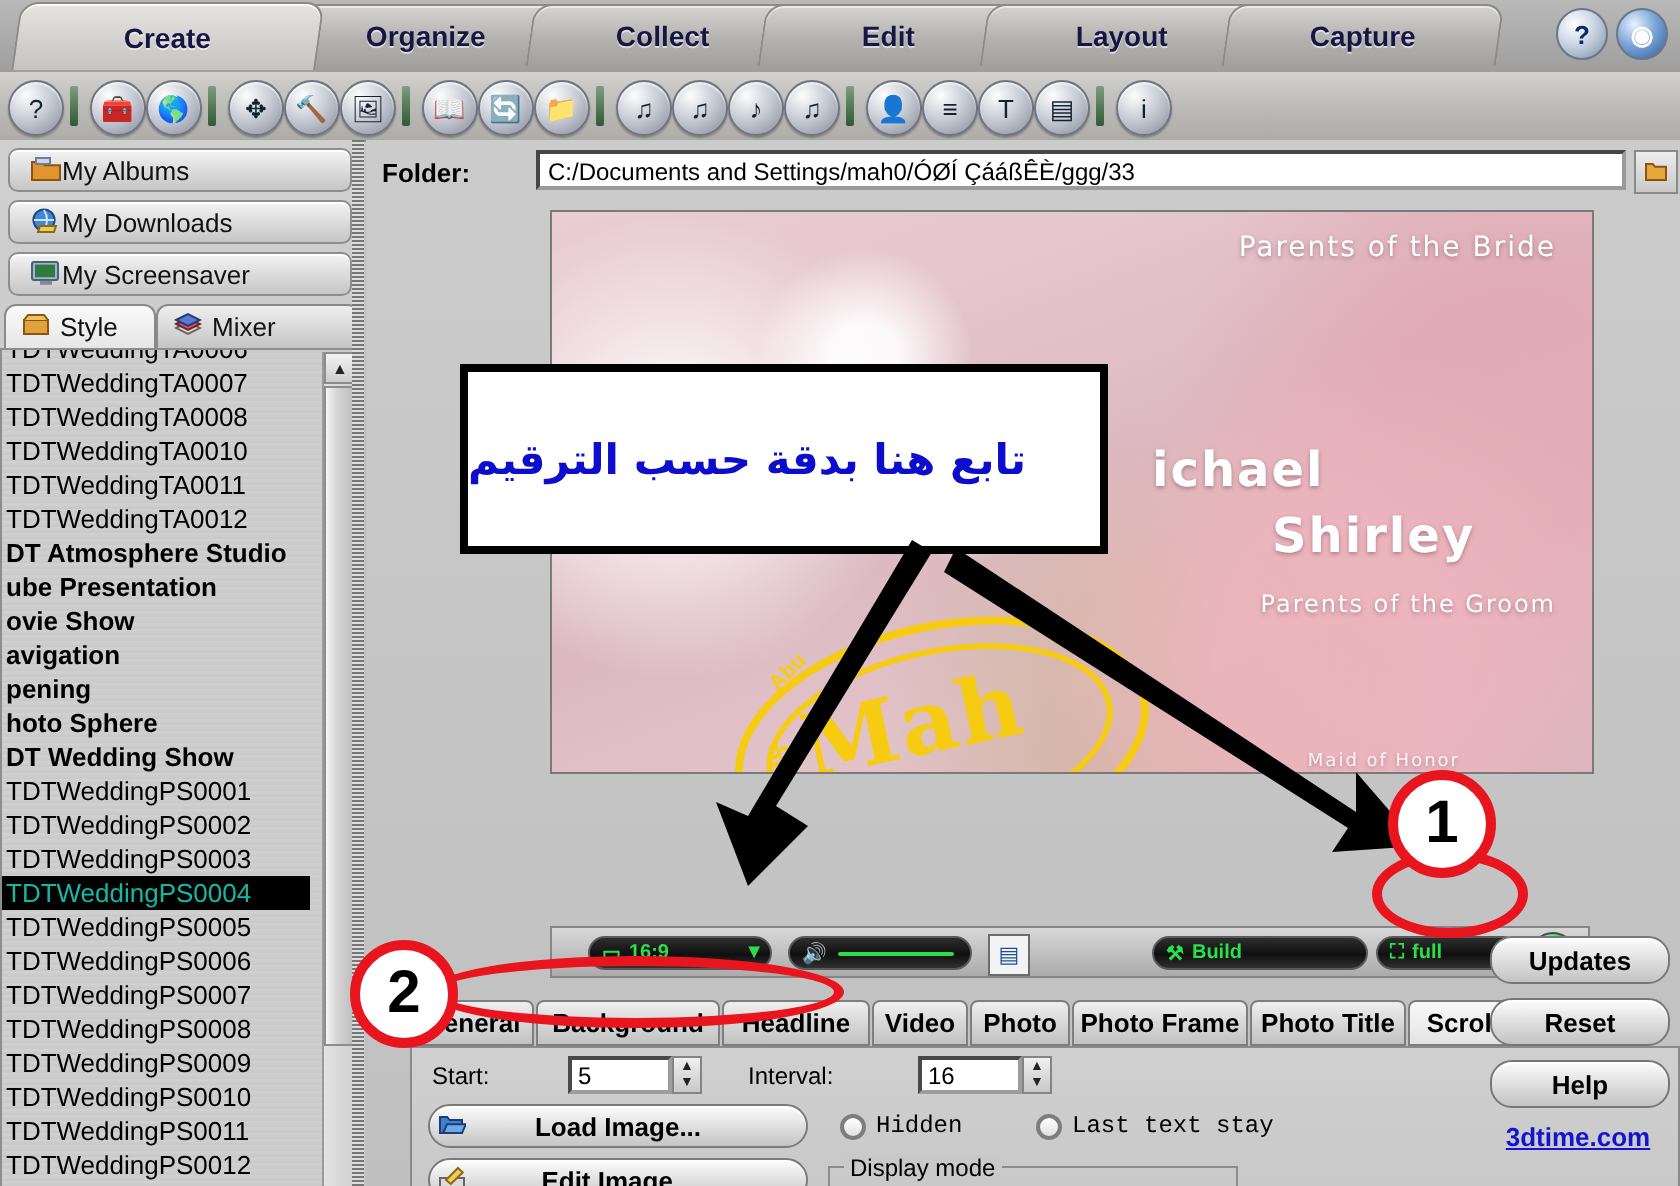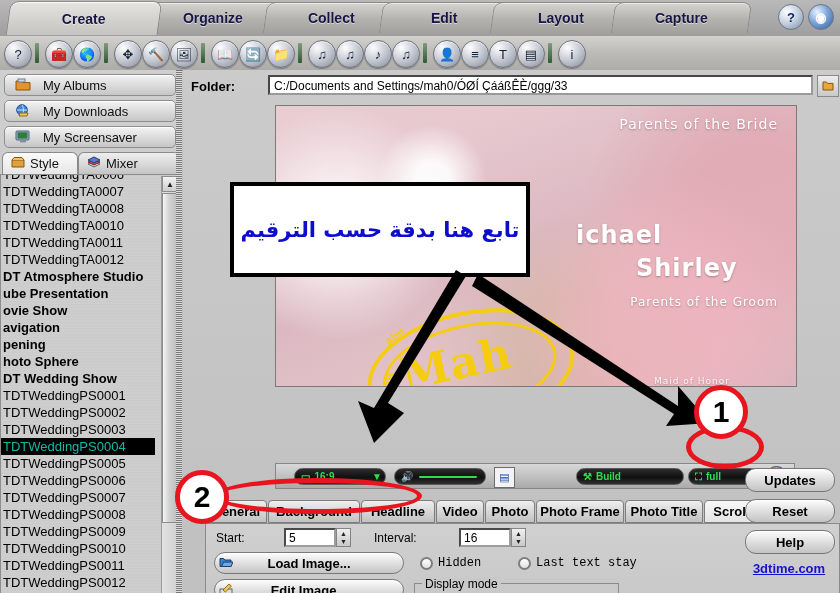--- a/index.html
+++ b/index.html
@@ -53,21 +53,21 @@
     box-shadow:inset 0 1px 1px rgba(255,255,255,.7),0 1px 1px rgba(0,0,0,.28);}
   .sep{position:absolute;top:7px;width:4px;height:20px;border-radius:1px;
     background:linear-gradient(180deg,#7f9c7f,#2f5a32);}
 
   
   .leftpane{position:absolute;left:0;top:70px;width:182px;height:523px;
     background:linear-gradient(180deg,#cfcfcf,#c3c3c3);}
   .navbtn{position:absolute;left:4px;width:172px;height:22px;
     border:1px solid #8e8e8e;border-radius:5px;
     background:linear-gradient(180deg,#f4f4f4,#dcdcdc 50%,#c6c6c6);
-    display:flex;align-items:center;gap:12px;padding-left:10px;box-sizing:border-box;
+    display:flex;align-items:center;gap:0;padding-left:10px;box-sizing:border-box;
     font-size:13px;color:#111;
     box-shadow:inset 0 1px 0 #fff;}
   .navbtn .gi{width:16px;height:14px;display:inline-block;}
 
   .subtabs{position:absolute;left:2px;top:82px;width:178px;height:22px;}
   .stab{position:absolute;top:0;height:22px;border:1px solid #8a8a8a;
     border-bottom:none;border-radius:6px 6px 0 0;
     background:linear-gradient(180deg,#eeeeee,#d6d6d6 60%,#c4c4c4);
     display:flex;align-items:center;gap:5px;padding:0 8px;box-sizing:border-box;
     font-size:13px;color:#111;}
@@ -130,23 +130,23 @@
   .stamp .e1,.stamp .e2{position:absolute;border:4px solid #f5cc12;border-radius:50%;}
   .stamp .e1{left:0;top:0;width:202px;height:110px;}
   .stamp .e2{left:16px;top:13px;width:170px;height:84px;border-width:3px;}
   .stamp .mah{position:absolute;left:36px;top:24px;font-size:44px;font-weight:bold;
     color:#f5cc12;font-family:"DejaVu Serif",serif;letter-spacing:1px;}
   .stamp .abu{position:absolute;left:26px;top:4px;font-size:11px;font-weight:bold;color:#f5cc12;transform:rotate(-34deg);}
   .stamp .yr{position:absolute;left:4px;top:52px;font-size:15px;font-weight:bold;color:#f5cc12;transform:rotate(-72deg);}
   .stamp .sd{position:absolute;left:56px;top:84px;font-size:13px;font-weight:bold;color:#f5cc12;}
 
   
-  .annbox{position:absolute;left:230px;top:182px;width:300px;height:95px;
+  .annbox{position:absolute;left:230px;top:182px;width:324px;height:95px;
     background:#fff;border:4px solid #000;box-sizing:border-box;
-    display:flex;align-items:center;justify-content:center;z-index:40;}
+    display:flex;align-items:center;z-index:40;}
   .anntext{font-size:21px;font-weight:bold;color:#0d0dcd;direction:rtl;
     font-family:"DejaVu Sans",sans-serif;}
 
   
   .pstrip{position:absolute;left:92px;top:393px;width:520px;height:26px;
     background:linear-gradient(180deg,#d8d8d8,#bfbfbf 55%,#ababab);
     border:1px solid #868686;box-sizing:border-box;}
   .pill{position:absolute;top:4px;height:17px;border-radius:9px;
     background:linear-gradient(180deg,#2d2d2d,#101010 55%,#303030);
     border:1px solid #5a5a5a;display:flex;align-items:center;

